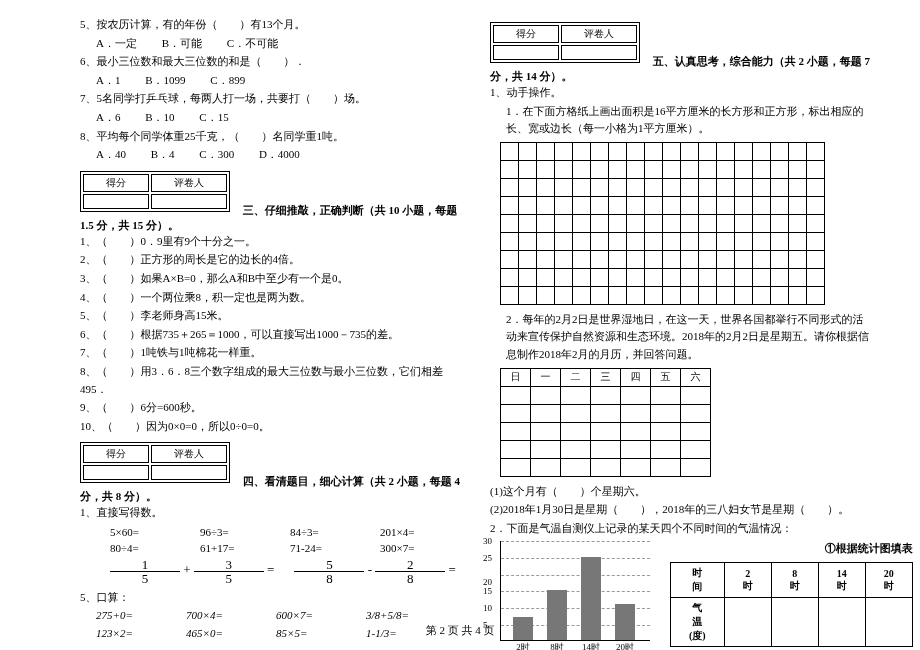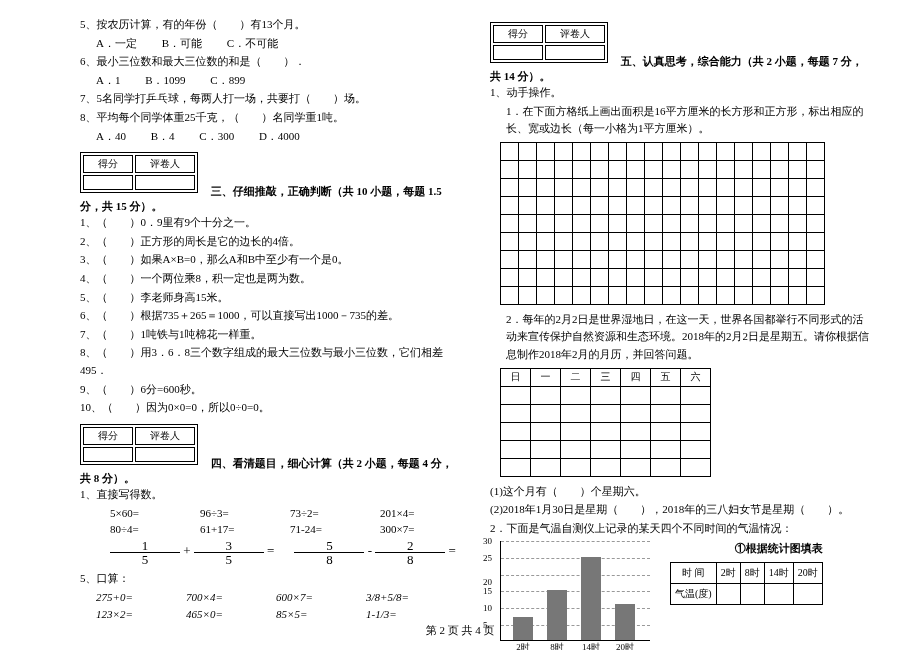--- a/index.html
+++ b/index.html
@@ -20,21 +20,21 @@
   .col { width: 380px; }
   .line { line-height: 1.6; margin-bottom: 1px; }
   .indent { padding-left: 16px; }
   .score-box {
     display: inline-block;
     border: 1px solid #000;
     margin: 6px 0 2px 0;
   }
   .score-box td {
     border: 1px solid #000;
-    padding: 1px 14px;
+    padding: 1px 22px;
     font-size: 10px;
     text-align: left;
   }
   .section-title { font-weight: bold; }
   .calc-row { display: flex; gap: 20px; padding-left: 30px; margin: 4px 0; }
   .calc-row span { min-width: 70px; }
   .frac { display: inline-block; text-align: center; vertical-align: middle; }
   .frac .n { display:block; border-bottom:1px solid #000; padding:0 3px; line-height:1;}
   .frac .d { display:block; padding:0 3px; line-height:1;}
   .grid {
@@ -52,21 +52,21 @@
     text-align: center;
     font-size: 10px;
   }
   .chart-wrap { display:flex; gap: 20px; margin-top: 4px; padding-left:10px;}
   .chart { position: relative; width: 150px; height: 100px; border-left:1px solid #000; border-bottom:1px solid #000;}
   .ytick { position:absolute; left:-18px; font-size:9px; transform:translateY(-50%);}
   .gridline { position:absolute; left:0; right:0; border-top:1px dashed #999; }
   .bar { position:absolute; bottom:0; width:20px; background:#777; }
   .xlab { position:absolute; bottom:-14px; font-size:9px; transform:translateX(-50%);}
   .stat-table { border-collapse: collapse; font-size:10px;}
-  .stat-table td { border:1px solid #000; padding:3px 4px; text-align:center;}
+  .stat-table td { border:1px solid #000; padding:3px 18px; text-align:center;font-weight:bold;}
   .footer { position:absolute; bottom:12px; width:100%; text-align:center; font-size:11px;}
   .small-calc { display:flex; flex-wrap:wrap; padding-left:16px;}
   .small-calc span { width: 90px; line-height:1.6;font-style:italic;}
 </style>
 </head>
 <body>
 
 <div class="page">
 
   <div class="col">
@@ -76,20 +76,25 @@
       <span>B．可能</span>　　
       <span>C．不可能</span>
     </div>
     <div class="line">6、最小三位数和最大三位数的和是（　　）．</div>
     <div class="line indent">
       <span>A．1</span>　　
       <span>B．1099</span>　　
       <span>C．899</span>
     </div>
     <div class="line">7、5名同学打乒乓球，每两人打一场，共要打（　　）场。</div>
+    <div class="line indent">
+      <span>A．6</span>　　
+      <span>B．10</span>　　
+      <span>C．15</span>
+    </div>
     <div class="line">8、平均每个同学体重25千克，（　　）名同学重1吨。</div>
     <div class="line indent">
       <span>A．40</span>　　
       <span>B．4</span>　　
       <span>C．300</span>　　
       <span>D．4000</span>
     </div>
 
     <div>
       <table class="score-box"><tbody>
@@ -127,21 +132,21 @@
               <td>&nbsp;</td>
             </tr>
           </tbody></table>
       <span class="section-title" style="margin-left:10px">四、看清题目，细心计算（共 2 小题，每题 4 分，共 8 分）。</span>
     </div>
 
     <div class="line">1、直接写得数。</div>
     <div class="calc-row">
       <span>5×60=</span>
       <span>96÷3=</span>
-      <span>73÷2=</span>
+      <span>84÷3=</span>
       <span>201×4=</span>
     </div>
     <div class="calc-row">
       <span>80÷4=</span>
       <span>61+17=</span>
       <span>71-24=</span>
       <span>300×7=</span>
     </div>
     <div class="calc-row" style="font-size:13px;">
       <span>

